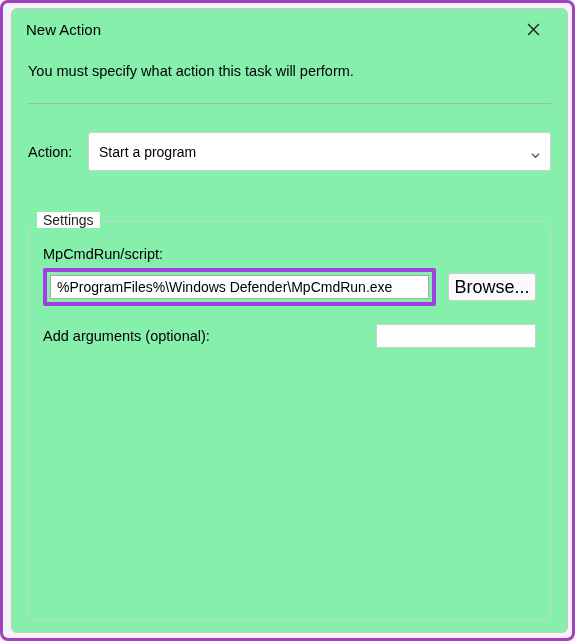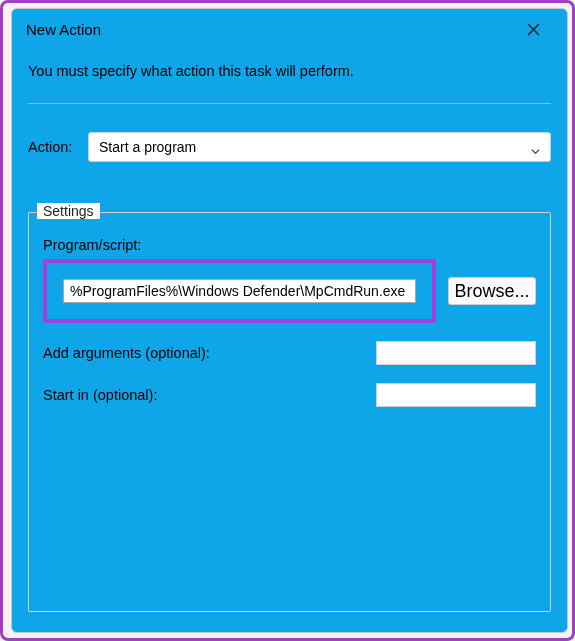--- a/index.html
+++ b/index.html
@@ -11,21 +11,21 @@
   body {
     background: #f5f2f7;
     width: 575px;
     height: 641px;
     border: 3px solid #a040c0;
     border-radius: 8px;
     position: relative;
     overflow: hidden;
   }
   .window {
-    background: #0ea5e9;
+    background: #86efac;
     border: 1px solid #c8c8c8;
     border-radius: 6px;
     position: absolute;
     top: 5px;
     left: 8px;
     right: 4px;
     bottom: 5px;
     display: flex;
     flex-direction: column;
   }
@@ -77,21 +77,21 @@
     gap: 10px;
     margin-bottom: 32px;
   }
   .action-label {
     font-size: 14.5px;
     color: #000;
     width: 50px;
   }
   .action-select {
     flex: 1;
-    height: 30px;
+    height: 39px;
     border: 1px solid #cfcfcf;
     border-radius: 3px;
     background: #fff;
     padding: 0 10px;
     font-size: 14px;
     color: #000;
     display: flex;
     align-items: center;
     justify-content: space-between;
     cursor: pointer;
@@ -102,21 +102,21 @@
   }
   .chevron svg {
     width: 9px;
     height: 9px;
     stroke: #555;
     stroke-width: 1.4;
     fill: none;
   }
   .fieldset {
     border: 1px solid #d0d0d0;
-    border-radius: 2px;
+    border-radius: 10px;
     padding: 14px 14px 18px 14px;
     position: relative;
     margin-top: 4px;
     flex: 0 0 auto;
     height: 400px;
   }
   .legend {
     position: absolute;
     top: -10px;
     left: 8px;
@@ -132,21 +132,21 @@
     margin-bottom: 6px;
   }
   .row-input {
     display: flex;
     align-items: center;
     gap: 12px;
   }
   .program-input-wrap {
     border: 4px solid #a040e0;
     border-radius: 2px;
-    padding: 16px;
+    padding: 3px;
     flex: 1;
     min-width: 0;
   }
   .program-input {
     width: 100%;
     height: 24px;
     border: 1px solid #a8a8a8;
     background: #fff;
     font-size: 14px;
     padding: 0 6px;
@@ -235,37 +235,33 @@
           <svg viewBox="0 0 10 10">
               <polyline points="1,3 5,7 9,3"></polyline>
             </svg>
         </span>
       </div>
     </div>
 
     <div class="fieldset">
       <div class="legend">Settings</div>
 
-      <div class="field-label">Program/script:</div>
+      <div class="field-label">MpCmdRun/script:</div>
       <div class="row-input">
         <div class="program-input-wrap">
           <input class="program-input" type="text" value="%ProgramFiles%\Windows Defender\MpCmdRun.exe" style="">
         </div>
         <button class="browse-btn">Browse...</button>
       </div>
 
       <div class="pair-row">
         <div class="pair-label">Add arguments (optional):</div>
         <input class="small-input" type="text" value="" style="">
       </div>
 
-      <div class="pair-row">
-        <div class="pair-label">Start in (optional):</div>
-        <input class="small-input" type="text" value="" style="">
-      </div>
     </div>
 
     <div class="footer">
       <button class="cancel-btn">Cancel</button>
     </div>
 
   </div>
 </div>
 
 </body></html>

